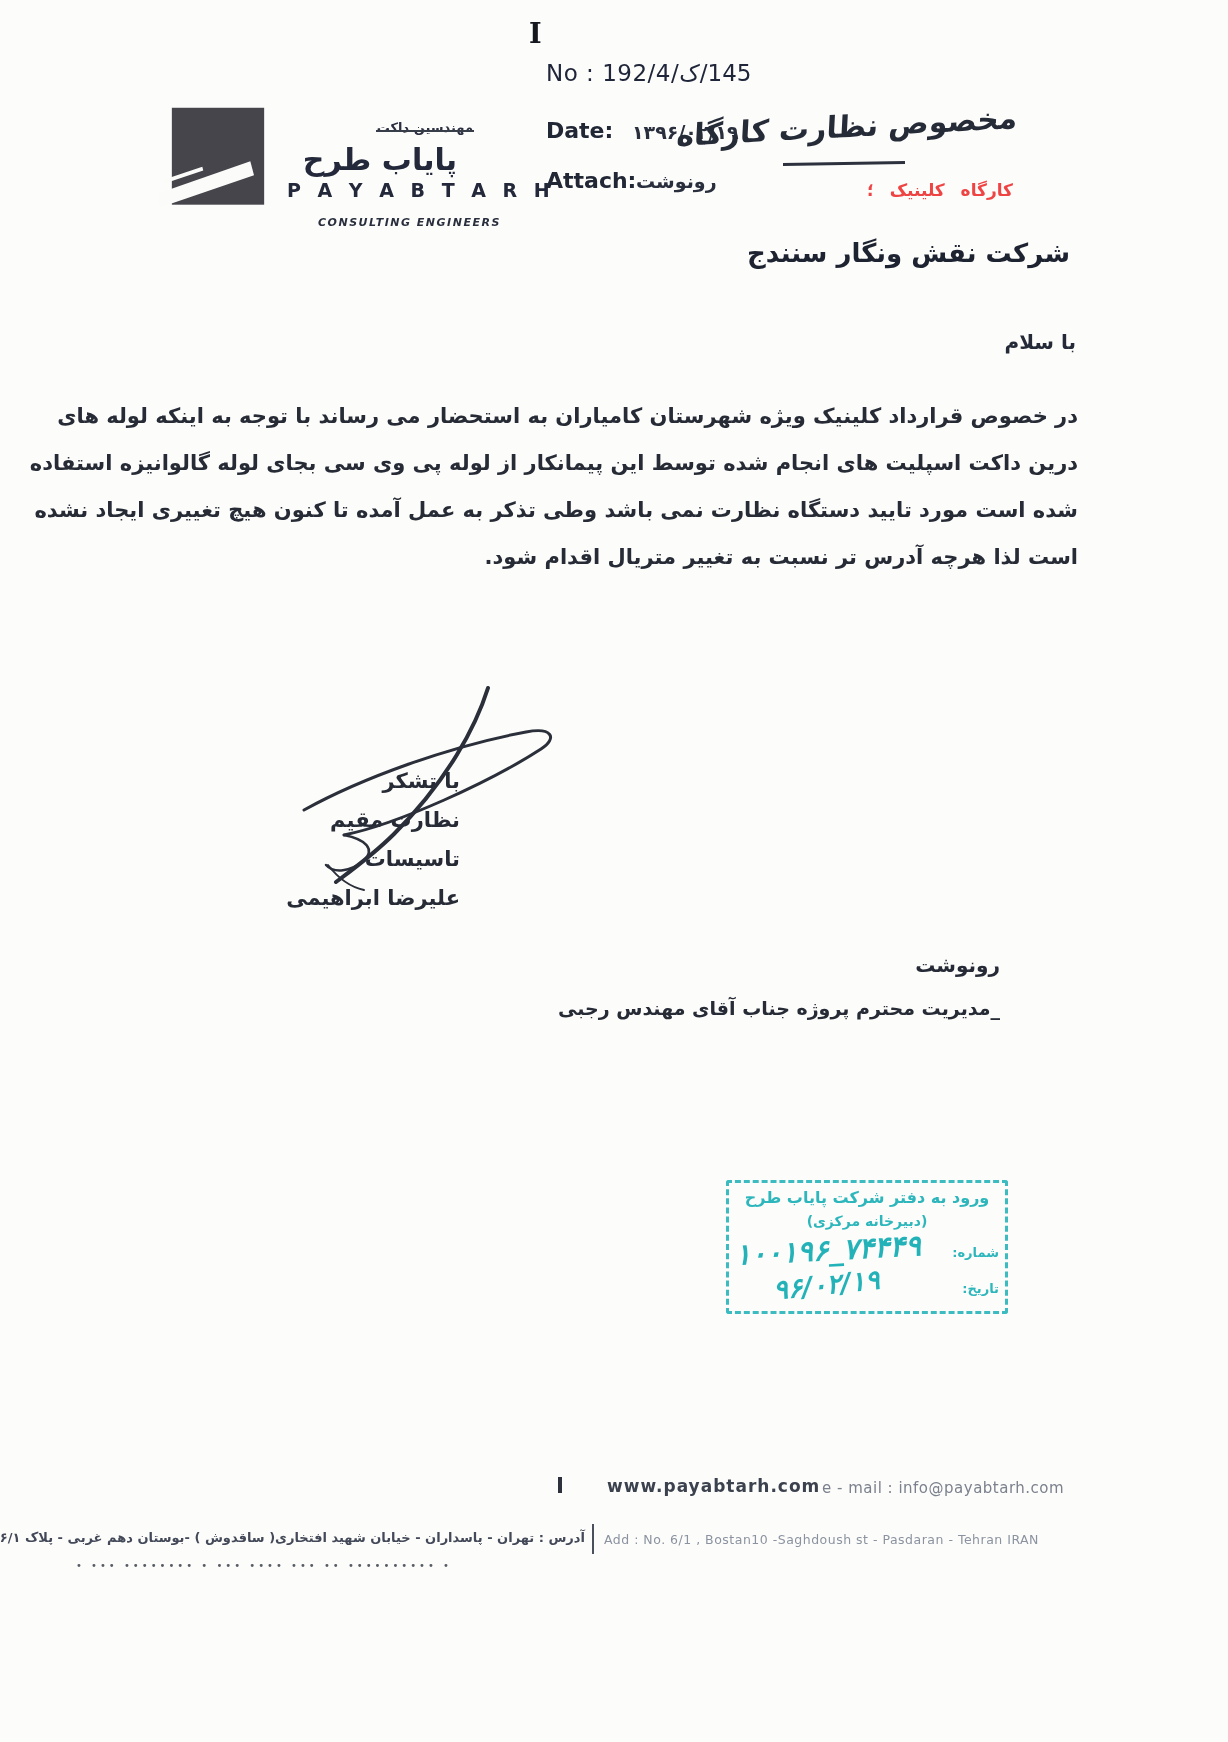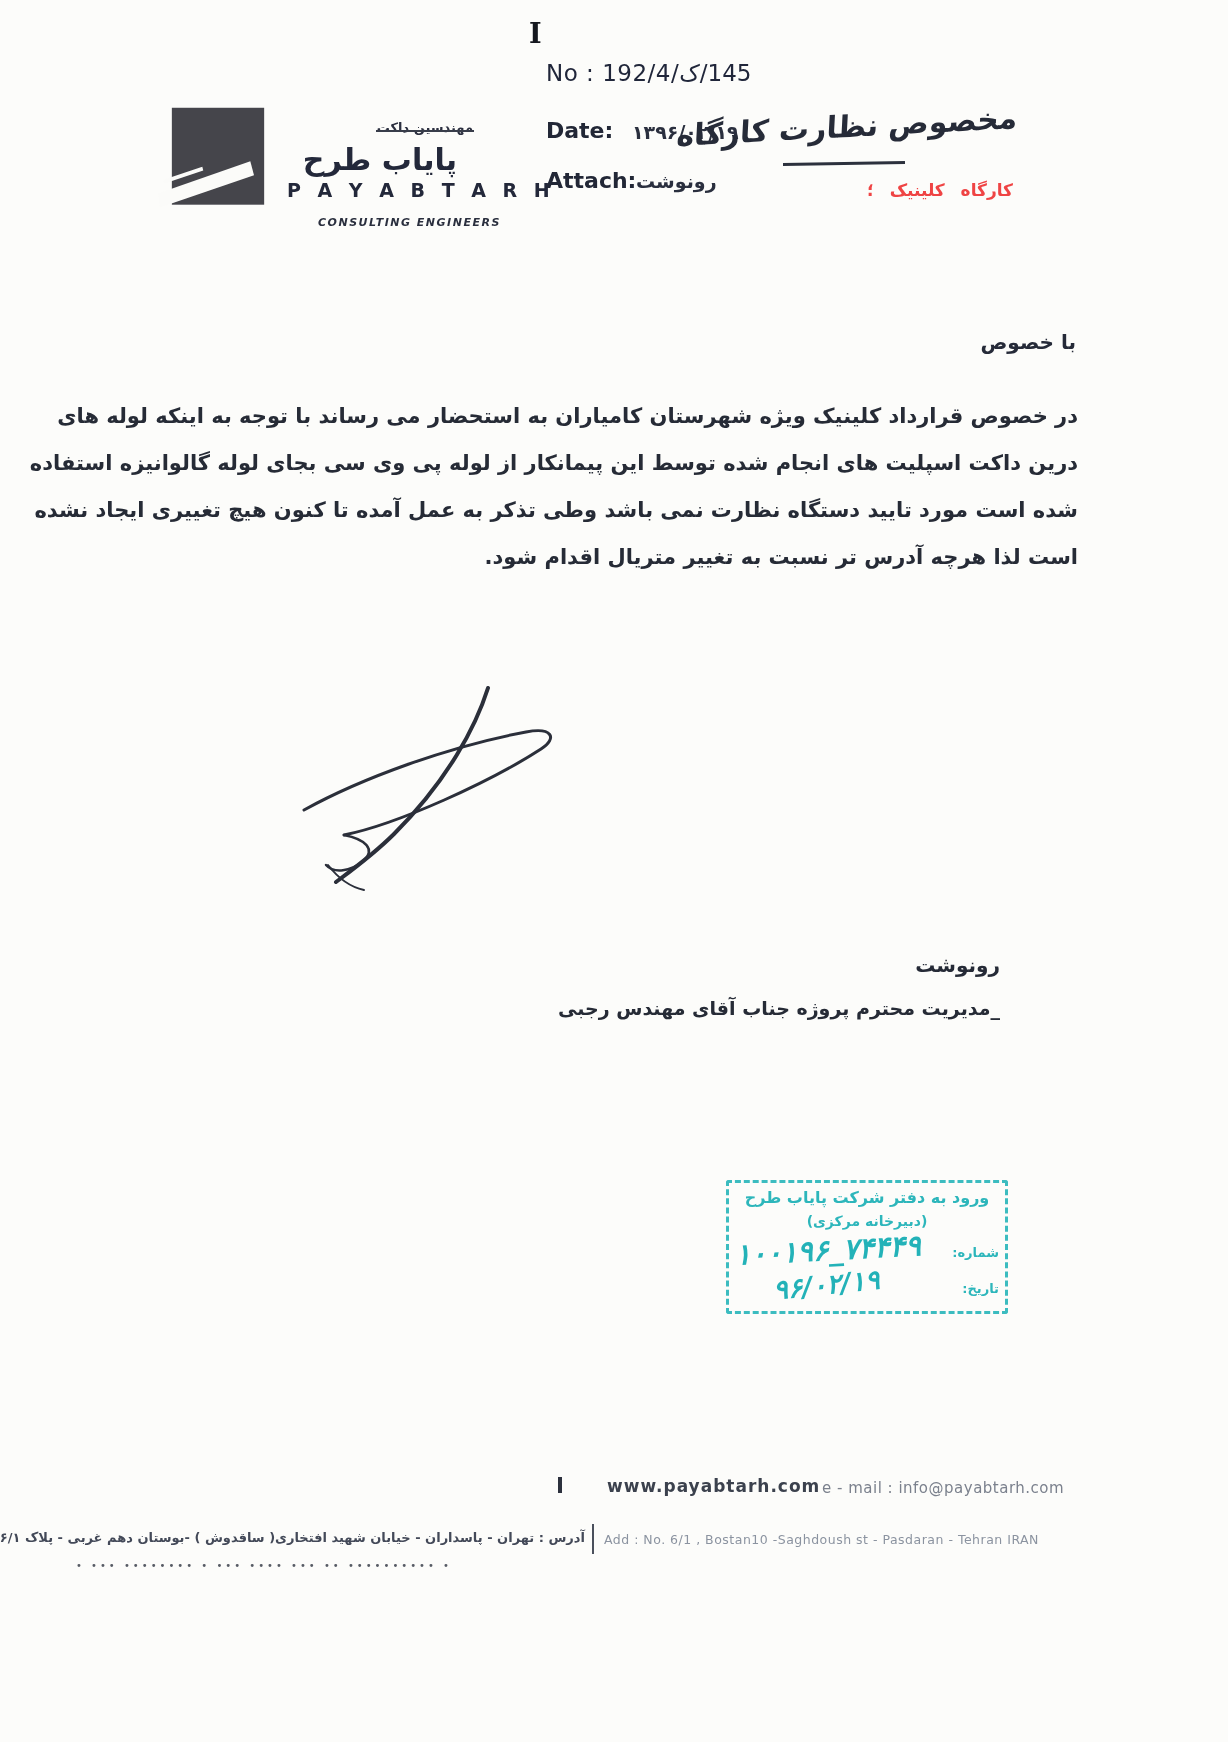--- a/index.html
+++ b/index.html
@@ -92,30 +92,36 @@
 
   <div class="abs meta-label" style="left:546px;top:118px;">Date:</div>
   <div class="abs meta-value-fa ltr" style="left:632px;top:121px;">۱۳۹۶/۰۲/۱۹</div>
   <div class="abs meta-label" style="left:546px;top:168px;">Attach:</div>
   <div class="abs meta-value-fa rtl" style="left:636px;top:170px;">رونوشت</div>
 
   <div class="abs hand-note rtl" style="right:211px;top:100px;">مخصوص نظارت کارگاه</div>
   <div class="abs hand-underline" style="left:783px;top:162px;width:122px;"></div>
   <div class="abs site-note rtl" style="right:215px;top:180px;">کارگاه کلینیک ؛</div>
 
+  <div class="abs recipient rtl" style="right:158px;top:238px;">شرکت نقش ونگار سنندج</div>
 
-  <div class="abs salutation rtl" style="right:152px;top:330px;">با خصوص</div>
+  <div class="abs salutation rtl" style="right:152px;top:330px;">با سلام</div>
 
   <div class="abs body-block rtl" style="right:150px;top:393px;">
     <div class="body-line">در خصوص قرارداد کلینیک ویژه شهرستان کامیاران به استحضار می رساند با توجه به اینکه لوله های</div>
     <div class="body-line">درین داکت اسپلیت های انجام شده توسط این پیمانکار از لوله پی وی سی بجای لوله گالوانیزه استفاده</div>
     <div class="body-line">شده است مورد تایید دستگاه نظارت نمی باشد وطی تذکر به عمل آمده تا کنون هیچ تغییری ایجاد نشده</div>
     <div class="body-line last">است لذا هرچه آدرس تر نسبت به تغییر متریال اقدام شود.</div>
   </div>
 
+  <div class="abs sig-block rtl" style="right:768px;top:762px;">
+    <div>با تشکر</div>
+    <div>نظارت مقیم تاسیسات</div>
+    <div>علیرضا ابراهیمی</div>
+  </div>
   <svg class="abs sig-svg" style="left:298px;top:682px;" width="270" height="215" viewBox="0 0 270 215">
     <path d="M190,6 C178,44 150,98 96,152 C76,172 54,188 38,200" stroke-width="4"></path>
     <path d="M6,128 C64,96 152,64 228,50 C254,45 260,56 243,67 C192,100 100,142 46,153" stroke-width="3"></path>
     <path d="M46,153 C66,157 80,167 64,180 C53,189 36,192 28,183" stroke-width="2.5"></path>
     <path d="M30,183 C40,196 52,205 66,208" stroke-width="2"></path>
   </svg>
 
   <div class="abs cc-label rtl" style="right:228px;top:953px;">رونوشت</div>
   <div class="abs cc-line rtl" style="right:228px;top:997px;">_مدیریت محترم پروژه جناب آقای مهندس رجبی</div>
 

